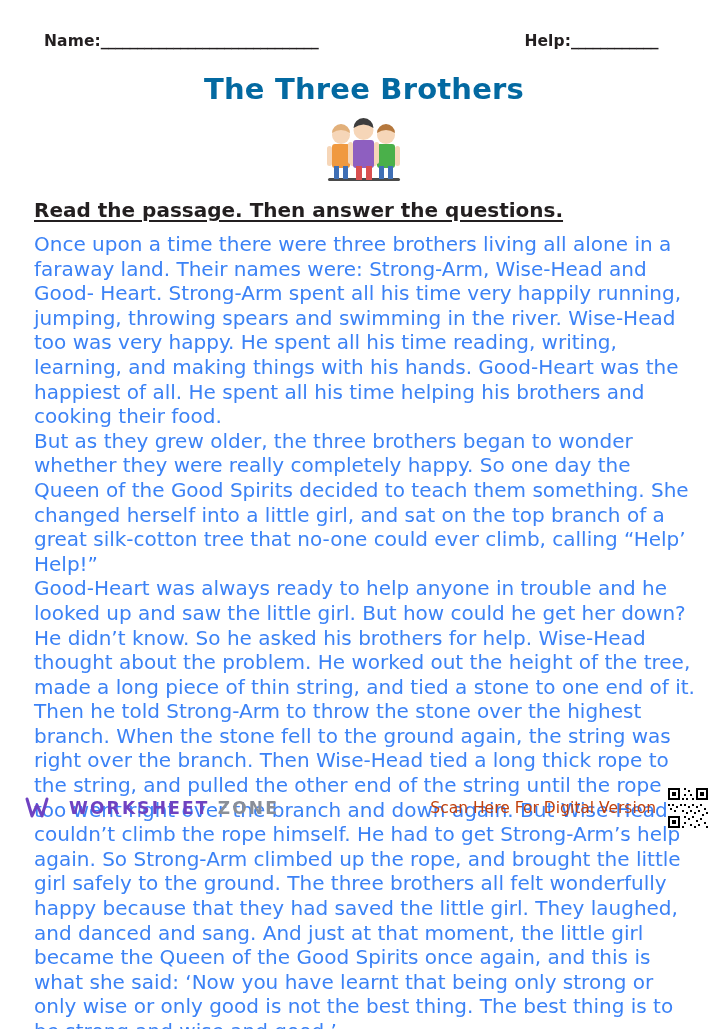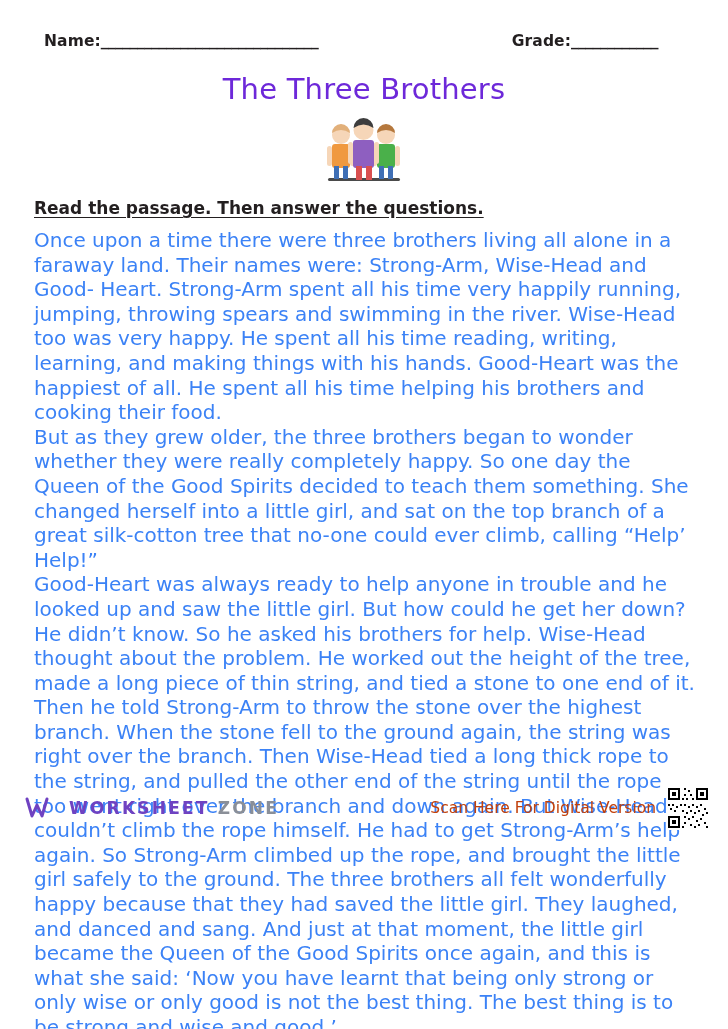--- a/index.html
+++ b/index.html
@@ -41,39 +41,39 @@
     letter-spacing: -0.5px;
   }
   .field-name { margin-right: 0; }
   .spacer { flex: 1; }
   .field-grade { margin-right: 26px; }
 
   
   .title {
     text-align: center;
     font-size: 29px;
-    font-weight: 400;
+    font-weight: 700;
     letter-spacing: .2px;
     margin-top: 22px;
-    color: #6d28d9;
+    color: #0369a1;
   }
 
   
   .illustration {
     display: flex;
     justify-content: center;
     margin-top: 8px;
     margin-bottom: 6px;
   }
   .illustration svg { display: block; }
 
   
   .instruction {
     margin: 12px 0 0 4px;
-    font-size: 17px;
+    font-size: 20px;
     font-weight: 700;
     text-decoration: underline;
     text-underline-offset: 3px;
     color: #231f20;
   }
 
   
   .passage {
     margin-top: 10px;
     padding: 0 2px 0 4px;
@@ -134,21 +134,21 @@
 <body>
 
 <div class="page">
 
   <div class="header-row">
     <div class="field field-name">
       <span>Name:</span><span class="underline">______________________________</span>
     </div>
     <div class="spacer"></div>
     <div class="field field-grade">
-      <span>Grade:</span><span class="underline">____________</span>
+      <span>Help:</span><span class="underline">____________</span>
     </div>
   </div>
 
   <div class="title">The Three Brothers</div>
 
   <div class="illustration">
     <svg width="84" height="72" viewBox="0 0 84 72" xmlns="http://www.w3.org/2000/svg">
 
       <rect x="6" y="64" width="72" height="3" rx="1.5" fill="#4a4a4a"></rect>
 

